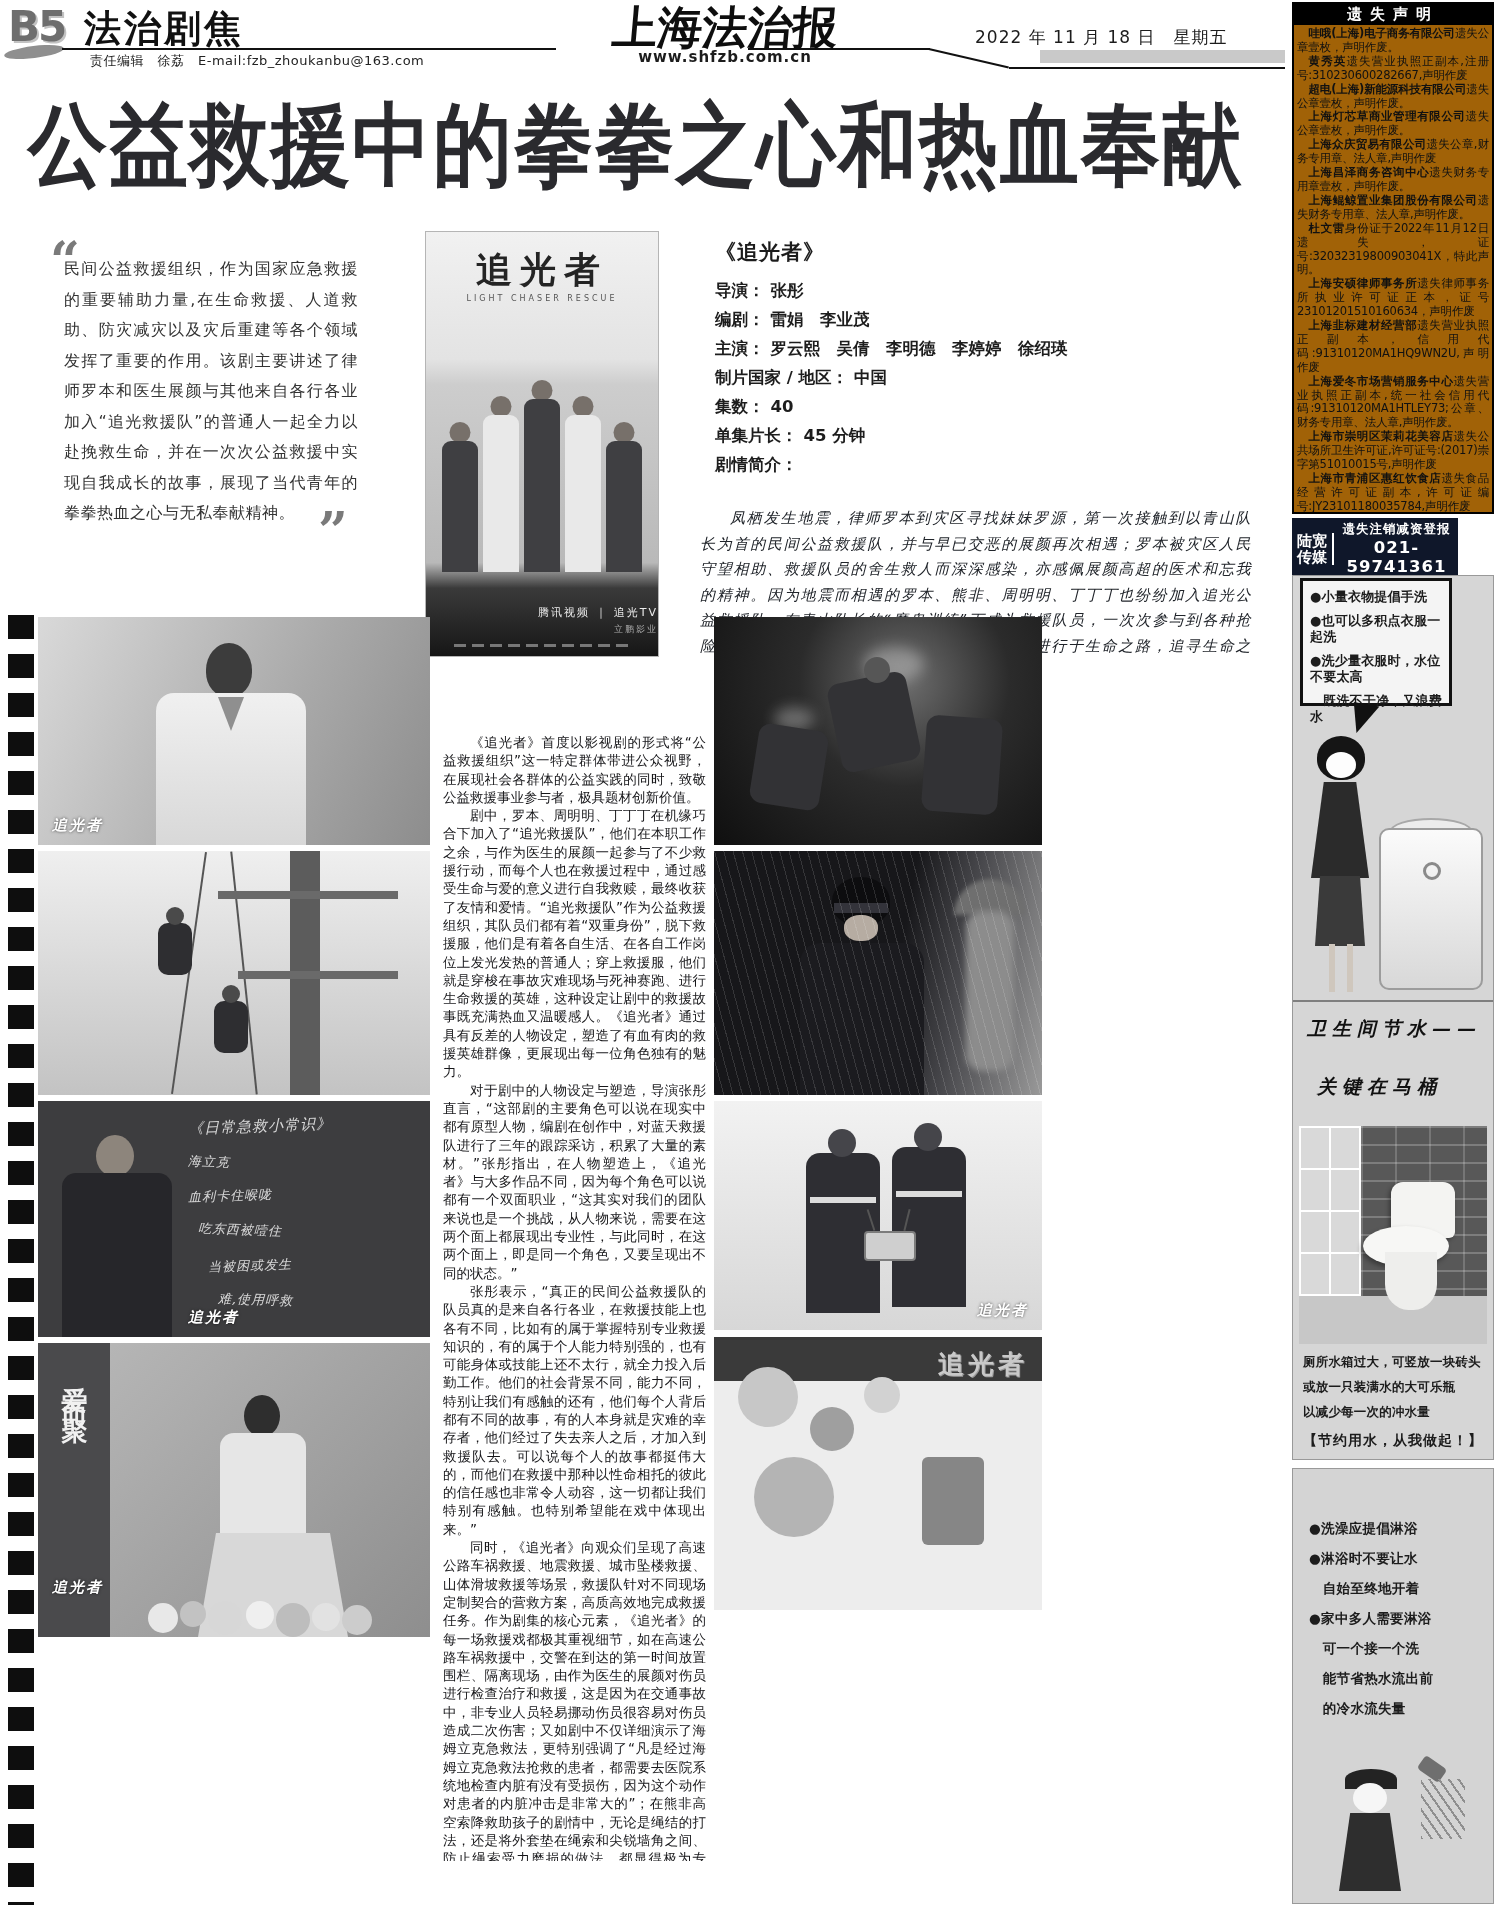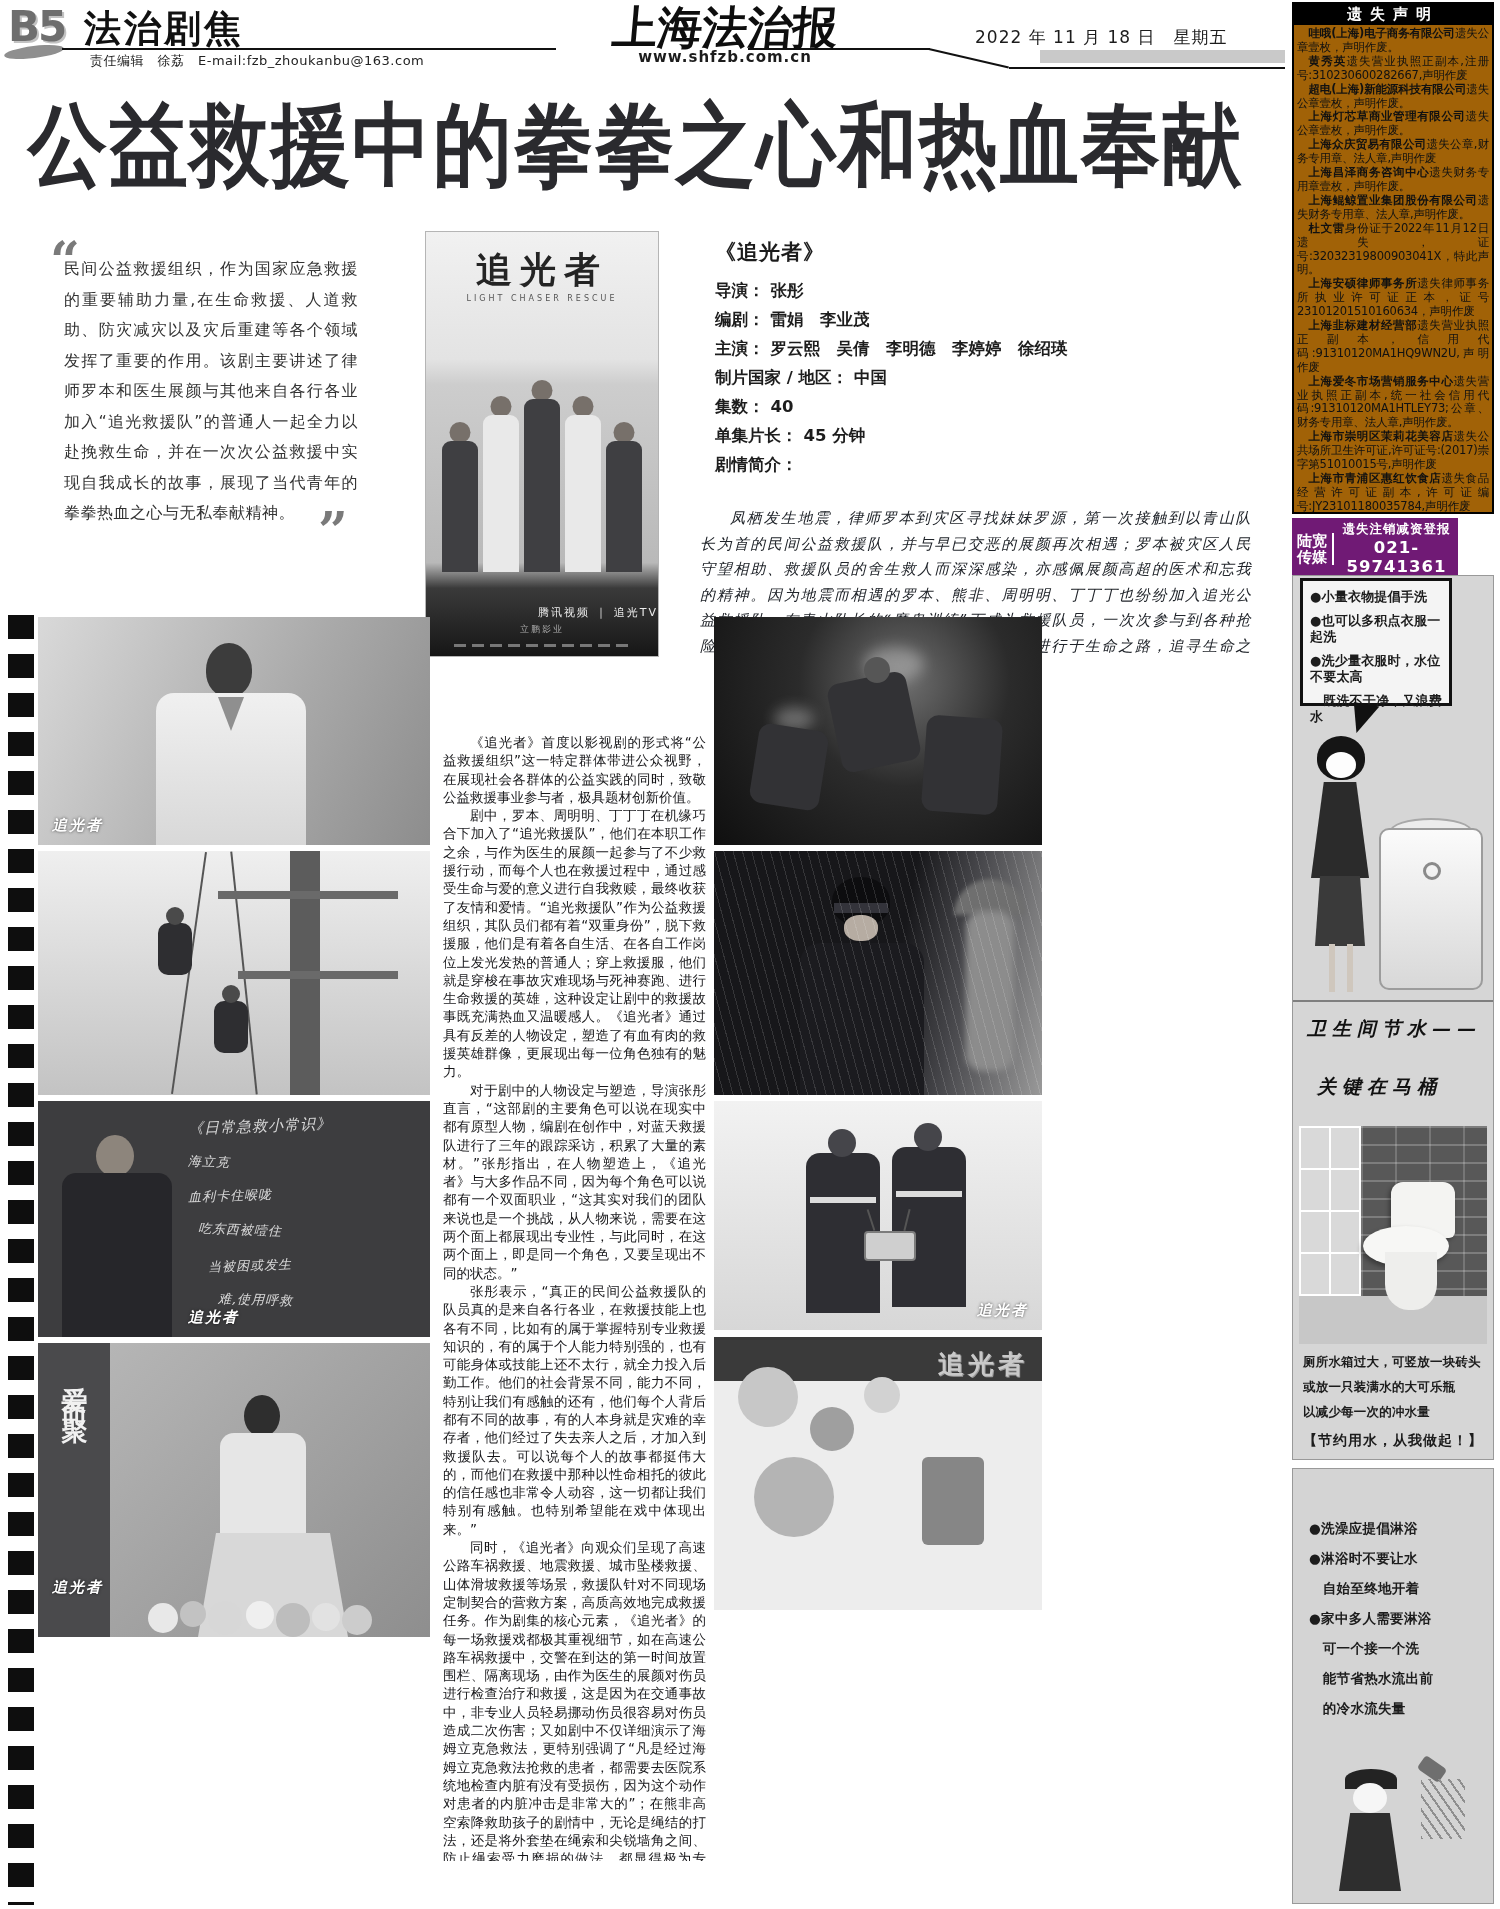--- a/index.html
+++ b/index.html
@@ -42,21 +42,21 @@
   .pfigs{left:0;top:118px;width:100%;height:222px;display:flex;justify-content:center;
       align-items:flex-end;gap:5px}
   .pfig{position:relative;width:36px;--c:#3f3f42}
   .pfig.light{--c:#e9e9e9}
   .pfig::before{content:"";position:absolute;top:0;left:50%;transform:translateX(-50%);
       width:21px;height:21px;border-radius:50%;background:#77706a}
   .pfig::after{content:"";position:absolute;top:19px;left:0;right:0;bottom:0;
       border-radius:9px 9px 0 0;background:var(--c)}
   .poster-logos{left:0;bottom:36px;width:100%;text-align:right;color:#ececec;font-size:11px;
       letter-spacing:2px;font-weight:normal}
-  .poster-studio{left:0;bottom:20px;width:100%;text-align:center;color:#a9a9a9;font-size:9px;letter-spacing:2px}
+  .poster-studio{left:0;bottom:20px;width:100%;text-align:right;color:#a9a9a9;font-size:9px;letter-spacing:2px}
   .poster-fine{left:12%;bottom:9px;width:76%;height:3px;
       background:repeating-linear-gradient(90deg,#777 0 12px,transparent 12px 18px)}
   
   #drama-title{left:715px;top:238px;font-size:21px;font-weight:800;letter-spacing:1px}
   #drama-fields{left:715px;top:276px;width:480px;font-size:16.5px;line-height:29px;color:#1d1d1d}
   .fieldrow b{font-weight:700;margin-right:6px}
   .fieldrow span{font-weight:600}
   #synopsis{left:700px;top:506px;width:552px;height:152px;overflow:hidden;
       font-family:"DejaVu Serif",serif;font-style:italic;font-size:15px;line-height:25.5px;
       letter-spacing:1.5px;text-align:justify;text-indent:2em;color:#20242a}
@@ -151,21 +151,21 @@
       line-height:18.3px;text-align:justify;color:#17171a}
   #article p{margin:0;text-indent:2em}
   
   #notices-box{left:1292px;top:2px;width:202px;height:512px;border:2px solid #000;background:#a16207;
       box-sizing:border-box;padding:0 3px 2px;overflow:hidden}
   #notices-header{margin:0 -3px 2px;background:#000;color:#fff;text-align:center;font-size:15px;
       font-weight:bold;letter-spacing:8px;padding:1px 0}
   .notice{margin:0;font-size:11.5px;line-height:13.9px;text-align:justify;text-indent:1em;
       letter-spacing:-.2px;color:#111}
   .notice b{font-weight:800}
-  #media-ad{left:1292px;top:518px;width:166px;background:#701a75;color:#fff;box-sizing:border-box;
+  #media-ad{left:1292px;top:518px;width:166px;background:#0f172a;color:#fff;box-sizing:border-box;
       padding:3px 4px 2px}
   .ad-row1{display:flex;align-items:center}
   .ad-brand{font-size:15px;font-weight:800;line-height:16px;text-align:center;
       border-right:2px solid #fff;padding:0 5px 0 1px;margin-right:5px;white-space:nowrap}
   .ad-right{flex:1;text-align:center}
   .ad-service{font-size:12.5px;font-weight:700;letter-spacing:1px}
   .ad-phone{font-size:16.5px;font-weight:800;letter-spacing:1px}
   .ad-phone2{text-align:center;font-size:14px;font-weight:800;letter-spacing:1.5px;
       border-top:2px solid #fff;margin-top:2px;padding-top:2px}
   #psa1{left:1292px;top:575px;width:202px;height:885px;background:#d6d6d6;border:1px solid #999;

